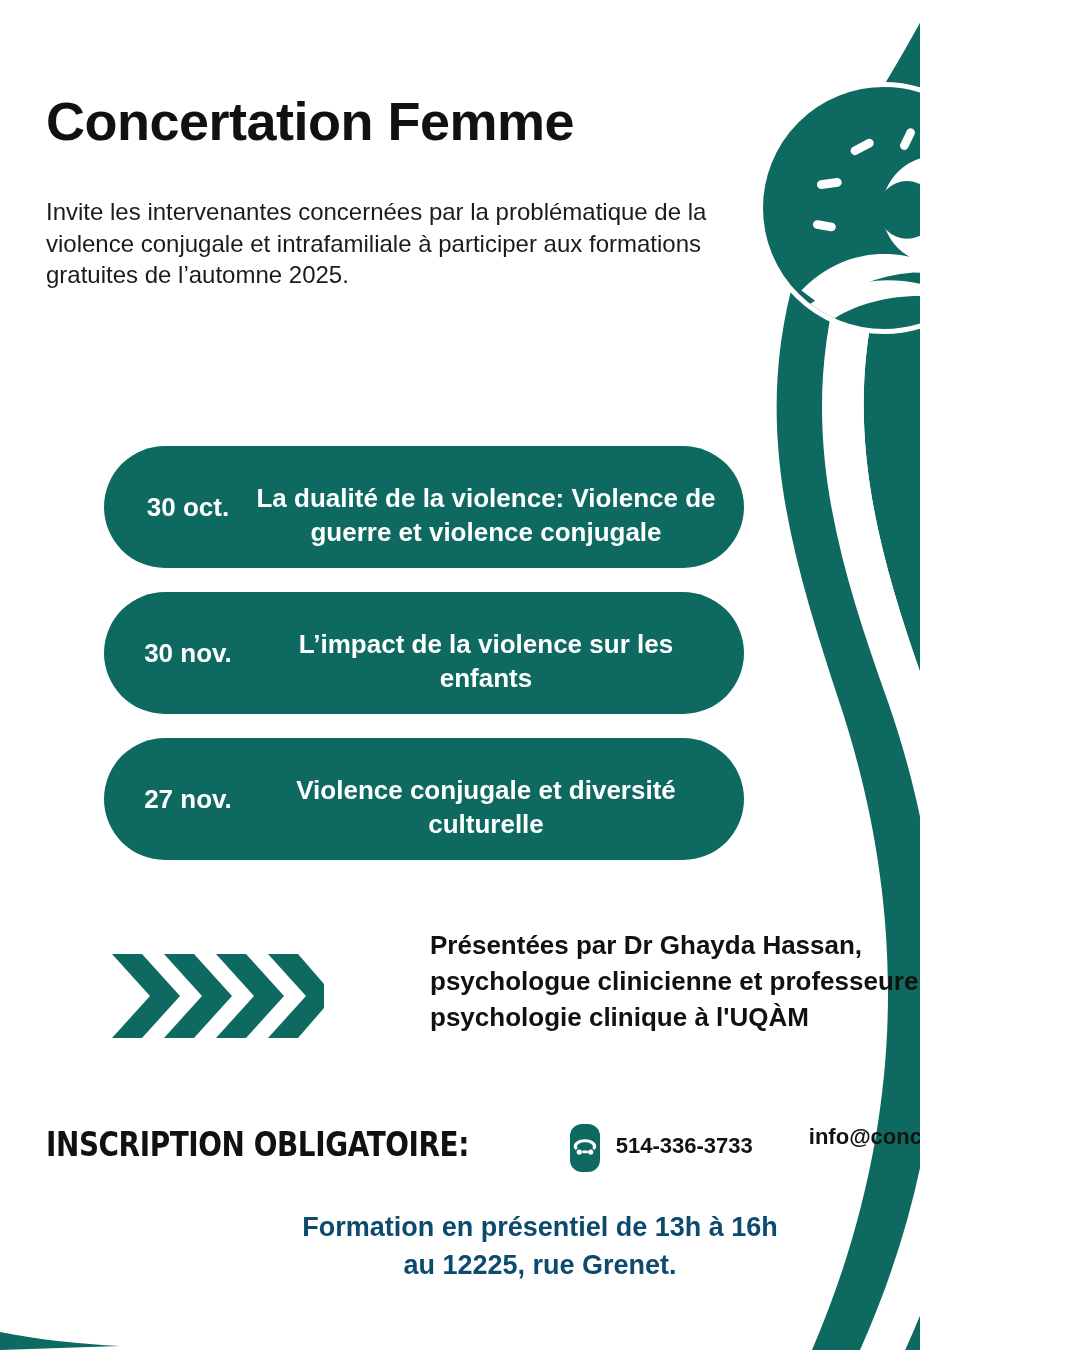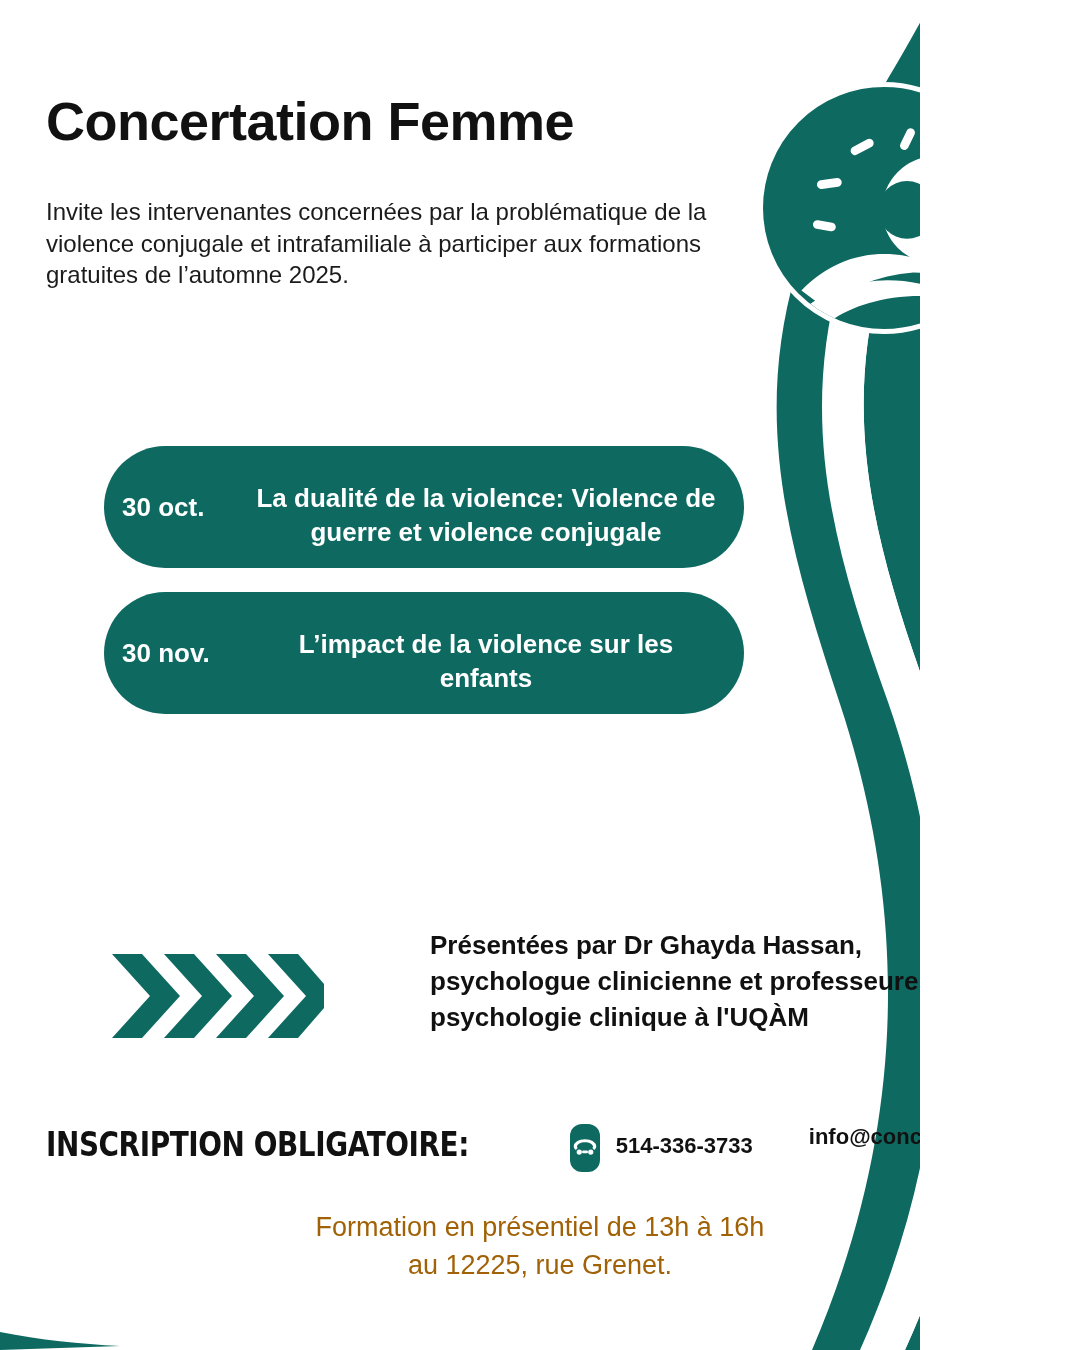--- a/index.html
+++ b/index.html
@@ -70,20 +70,21 @@
     margin-bottom: 24px;
     display: flex;
     align-items: center;
     padding: 10px 26px 10px 18px;
   }
   .pill-date {
     flex: 0 0 132px;
     color: #ffffff;
     font-size: 26px;
     font-weight: bold;
+    text-align: center;
     line-height: 1.25;
   }
   .pill-text {
     flex: 1 1 auto;
     color: #ffffff;
     font-size: 26px;
     font-weight: bold;
     text-align: center;
     line-height: 1.3;
     margin-top: 17px;
@@ -161,23 +162,23 @@
     white-space: nowrap;
   }
 
   
   .footer {
     position: absolute;
     left: 190px; top: 1208px;
     width: 700px;
     text-align: center;
     font-size: 27px;
-    font-weight: normal;
+    font-weight: bold;
     line-height: 1.42;
-    color: #a16207;
+    color: #0c4a6e;
     z-index: 5;
   }
 </style>
 </head>
 <body>
 
 <div id="poster">
 
   <div class="bg-layer">
     <svg viewBox="0 0 1080 1350" xmlns="http://www.w3.org/2000/svg">
@@ -235,20 +236,24 @@
     <div class="pill">
       <div class="pill-date">30 oct.</div>
       <div class="pill-text">La dualité de la violence: Violence de guerre et violence conjugale</div>
     </div>
 
     <div class="pill">
       <div class="pill-date">30 nov.</div>
       <div class="pill-text">L’impact de la violence sur les enfants</div>
     </div>
 
+    <div class="pill">
+      <div class="pill-date">27 nov.</div>
+      <div class="pill-text">Violence conjugale et diversité culturelle</div>
+    </div>
 
   </div>
 
   <div class="chevrons">
     <svg viewBox="0 0 220 96" xmlns="http://www.w3.org/2000/svg">
       <g fill="#0e6a61">
         <polygon points="4,6 34,6 72,48 34,90 4,90 42,48"></polygon>
         <polygon points="56,6 86,6 124,48 86,90 56,90 94,48"></polygon>
         <polygon points="108,6 138,6 176,48 138,90 108,90 146,48"></polygon>
         <polygon points="160,6 190,6 216,36 216,60 190,90 160,90 198,48"></polygon>

